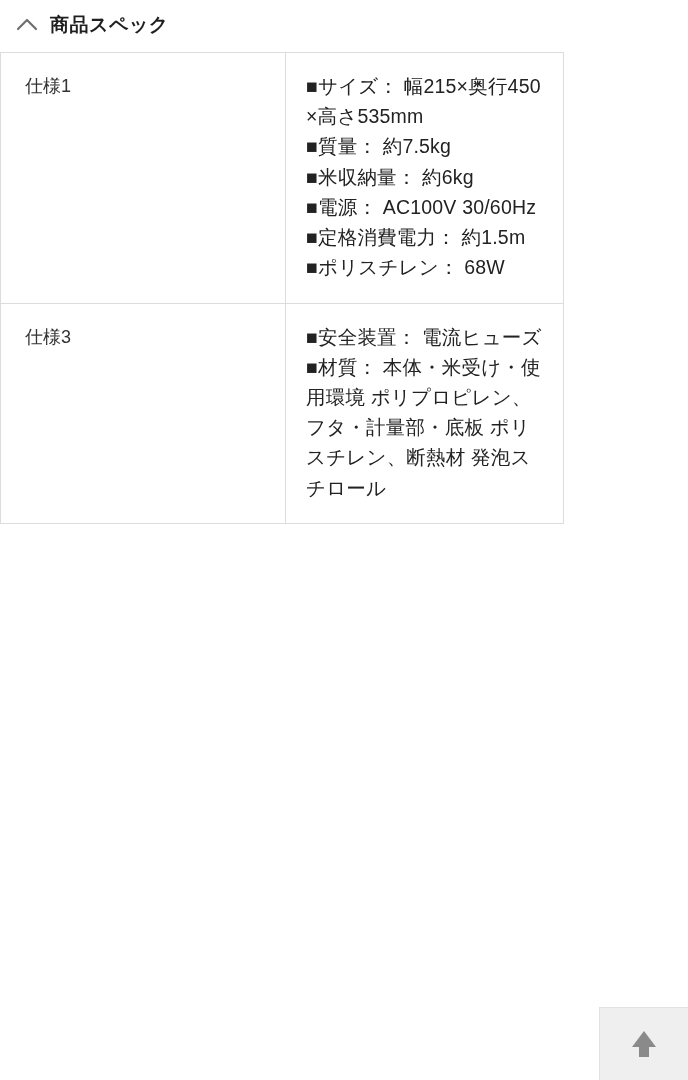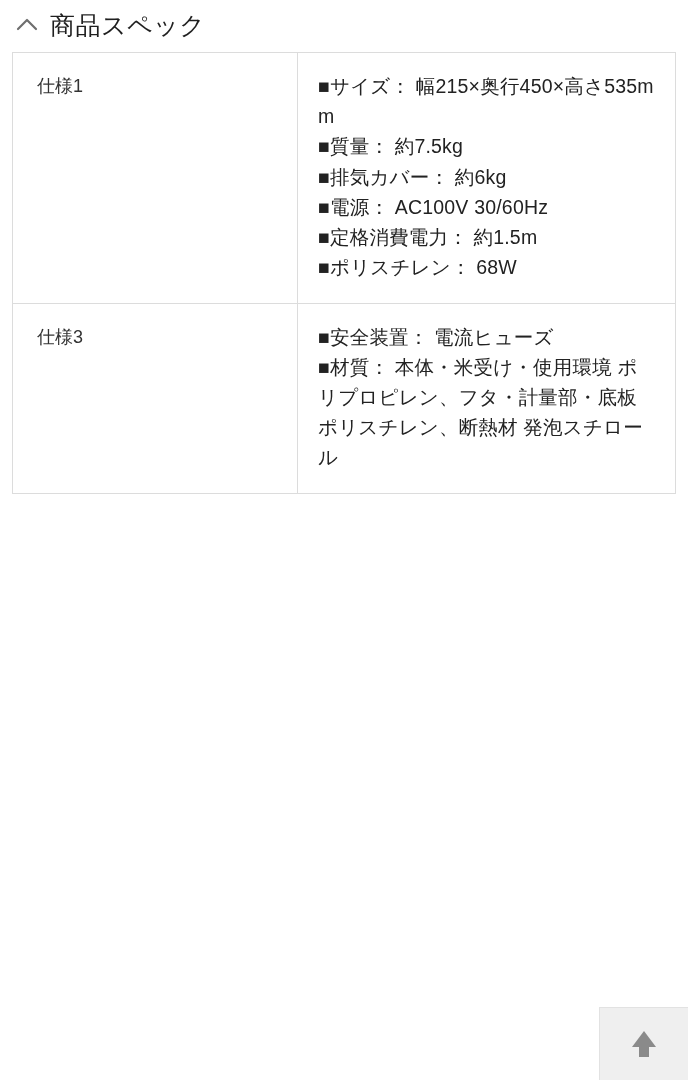--- a/index.html
+++ b/index.html
@@ -24,28 +24,28 @@
   }
   .chevron {
     width: 26px;
     height: 26px;
     position: relative;
     flex: 0 0 auto;
     margin-right: 10px;
   }
   .chevron svg { display: block; }
   .section-title {
-    font-size: 25px;
-    font-weight: normal;
+    font-size: 19px;
+    font-weight: bold;
     letter-spacing: 0.5px;
     color: #1f1f1f;
   }
   .spec-table {
-    width: 664px;
-    margin: 0 12px;
+    width: 564px;
+    margin: 0 0;
     border-collapse: collapse;
     border: 1px solid #dcdcdc;
     table-layout: fixed;
   }
   .spec-table td {
     border: 1px solid #dcdcdc;
     vertical-align: top;
     padding: 18px 16px 20px 18px;
     font-size: 19px;
     line-height: 1.0;
@@ -96,21 +96,21 @@
   <span class="section-title">商品スペック</span>
 </div>
 
 <table class="spec-table">
   <tbody>
     <tr>
       <td class="label">仕様1</td>
       <td class="value">
         <div class="value-line">■サイズ： 幅215×奥行450×高さ535mm</div>
         <div class="value-line">■質量： 約7.5kg</div>
-        <div class="value-line">■排気カバー： 約6kg</div>
+        <div class="value-line">■米収納量： 約6kg</div>
         <div class="value-line">■電源： AC100V 30/60Hz</div>
         <div class="value-line">■定格消費電力： 約1.5m</div>
         <div class="value-line">■ポリスチレン： 68W</div>
       </td>
     </tr>
     <tr>
       <td class="label">仕様3</td>
       <td class="value">
         <div class="value-line">■安全装置： 電流ヒューズ</div>
         <div class="value-line">■材質： 本体・米受け・使用環境 ポリプロピレン、フタ・計量部・底板 ポリスチレン、断熱材 発泡スチロール</div>

